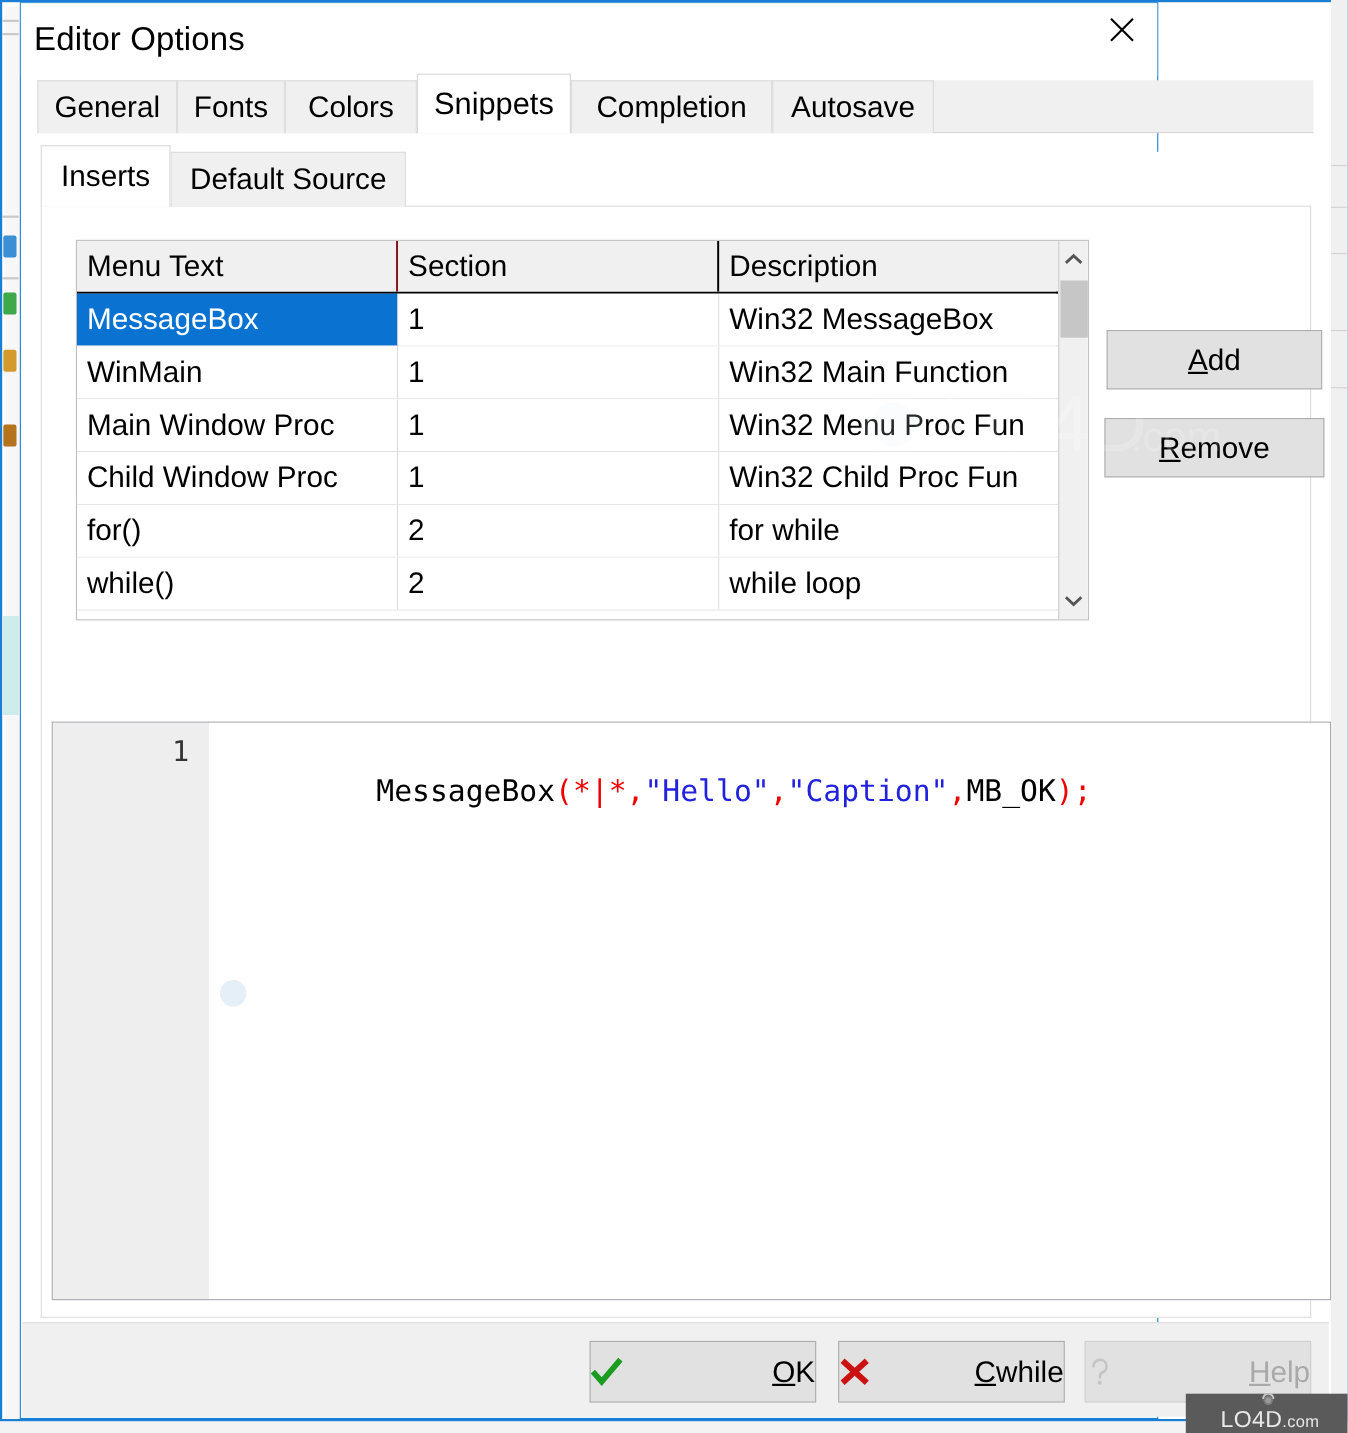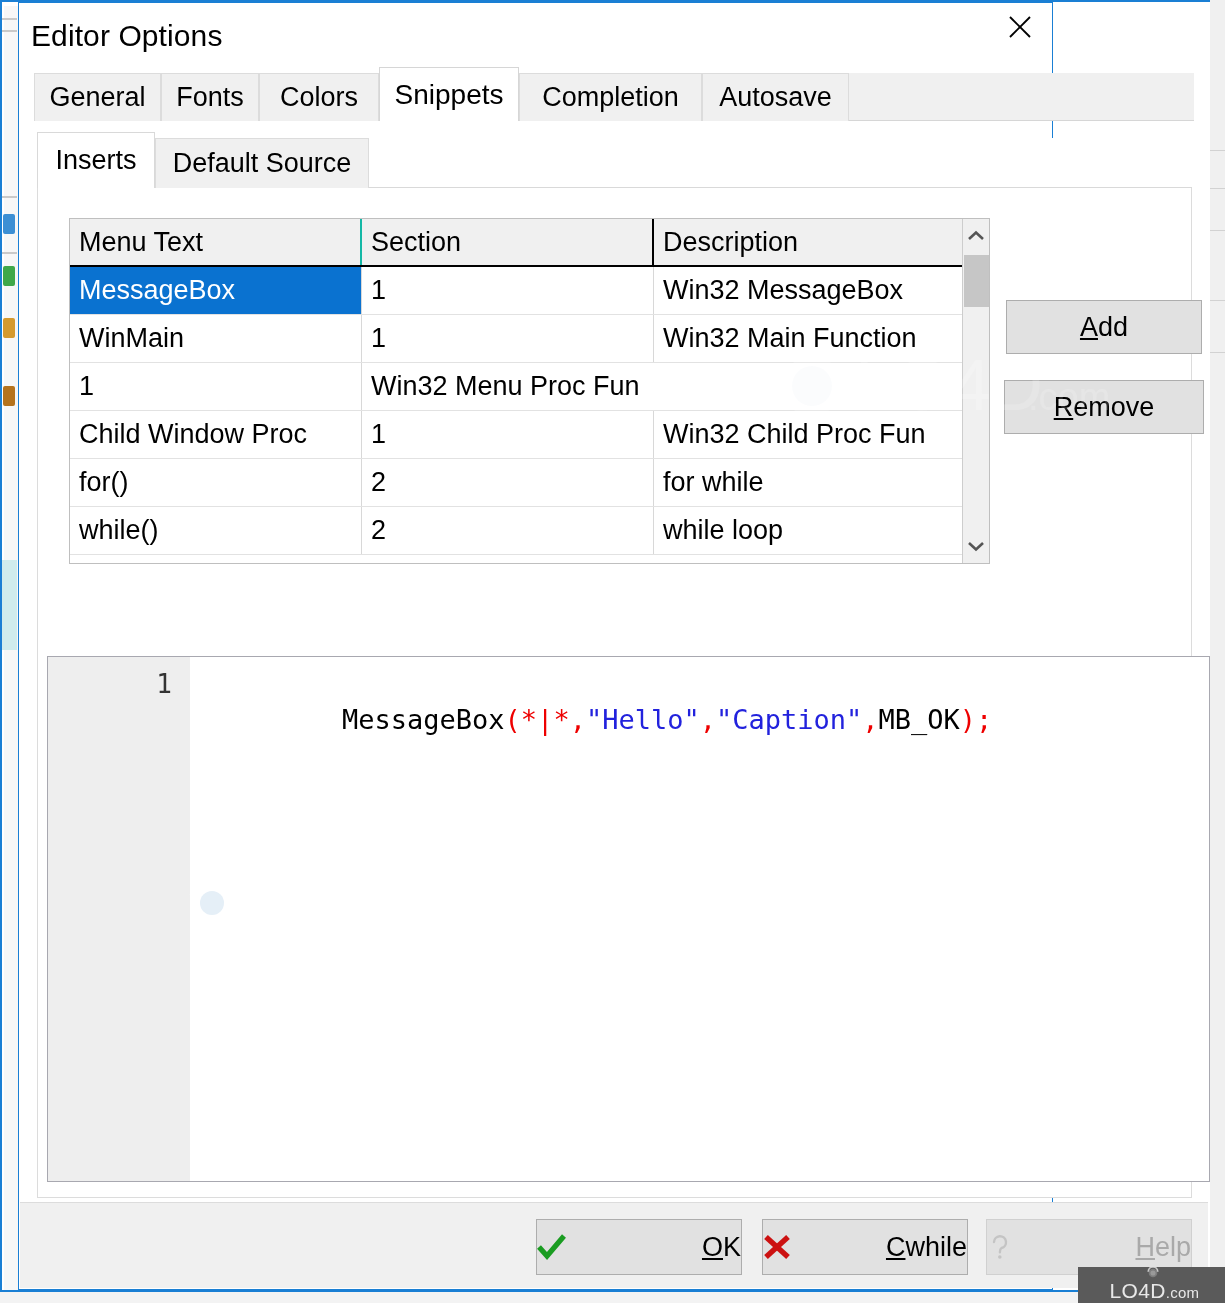--- a/index.html
+++ b/index.html
@@ -247,21 +247,21 @@
     color: #000000;
     display: flex;
     align-items: center;
     padding-left: 9px;
     box-sizing: border-box;
     background: #f0f0f0;
     white-space: nowrap;
     overflow: hidden;
     cursor: pointer;
   }
-  .hdr-cell.c1 { width: 292px; border-right: 2px solid #14b8a6; }
+  .hdr-cell.c1 { width: 292px; border-right: 2px solid #7f1d1d; }
   .hdr-cell.c2 { width: 292px; border-right: 2px solid #000000; }
   .hdr-cell.c3 { width: 306px; }
 
   .data-row {
     display: flex;
     height: 48px;
     border-bottom: 1px solid #e2e2e2;
     box-sizing: border-box;
     cursor: pointer;
   }
@@ -533,20 +533,21 @@
           <div class="cell c1">MessageBox</div>
           <div class="cell c2">1</div>
           <div class="cell c3">Win32 MessageBox</div>
         </div>
         <div class="data-row">
           <div class="cell c1">WinMain</div>
           <div class="cell c2">1</div>
           <div class="cell c3">Win32 Main Function</div>
         </div>
         <div class="data-row">
+          <div class="cell c1">Main Window Proc</div>
           <div class="cell c2">1</div>
           <div class="cell c3">Win32 Menu Proc Fun</div>
         </div>
         <div class="data-row">
           <div class="cell c1">Child Window Proc</div>
           <div class="cell c2">1</div>
           <div class="cell c3">Win32 Child Proc Fun</div>
         </div>
         <div class="data-row">
           <div class="cell c1">for()</div>

